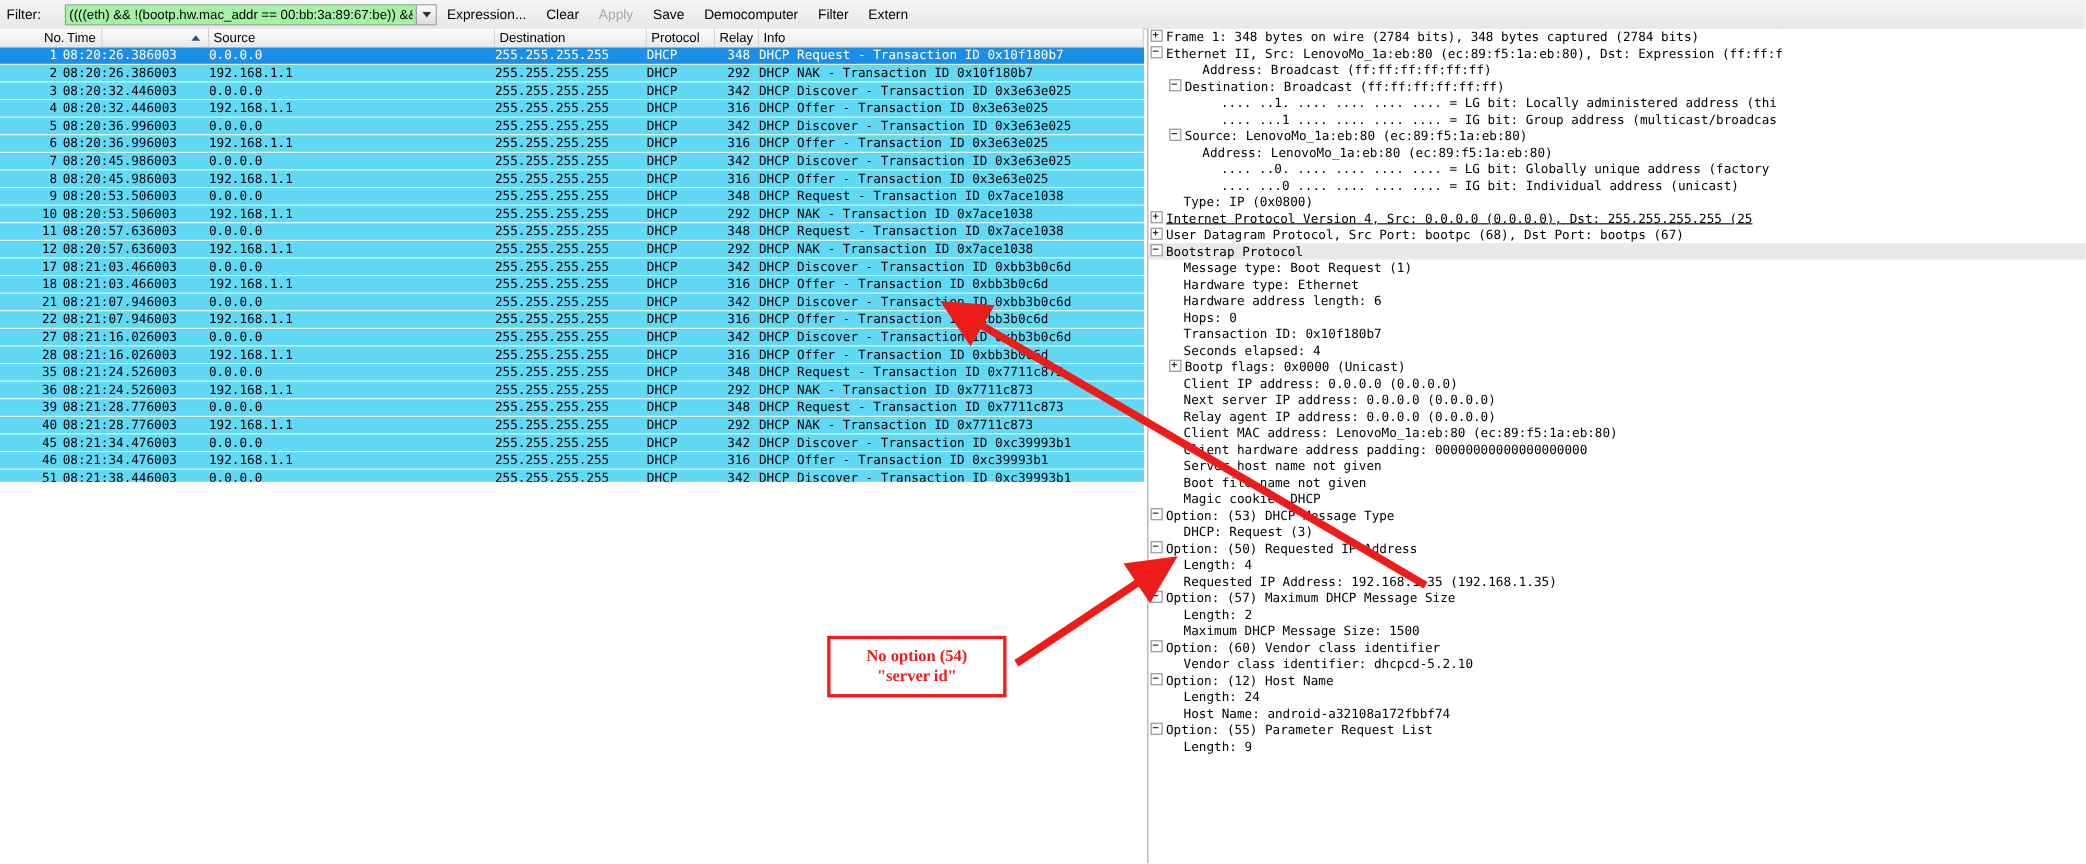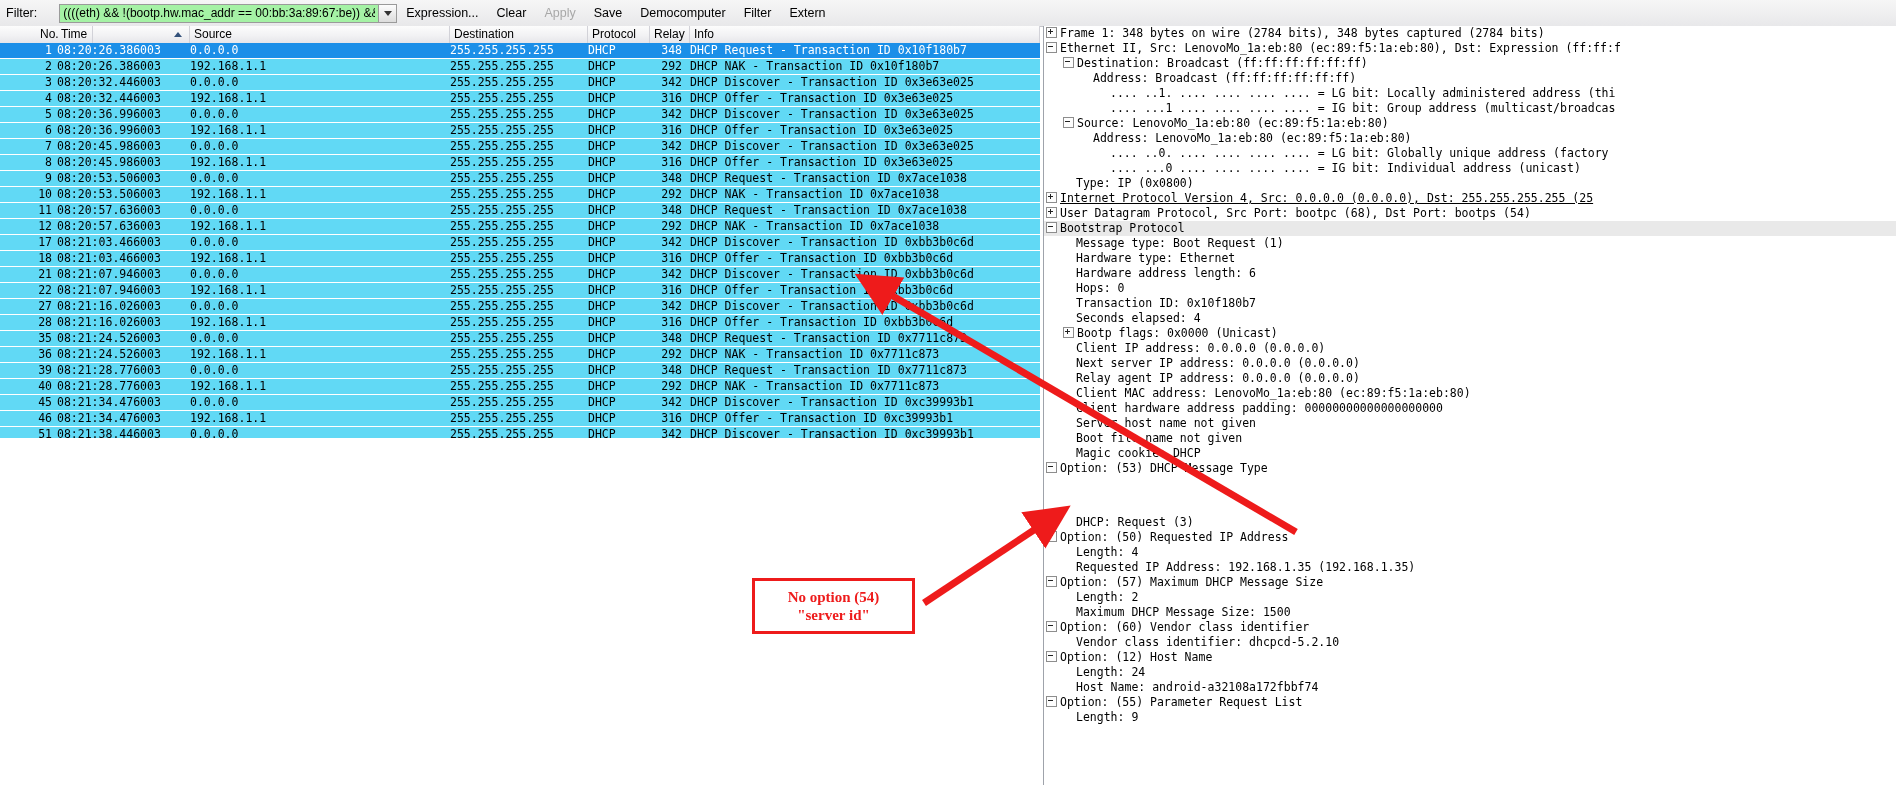--- a/index.html
+++ b/index.html
@@ -447,49 +447,49 @@
         <div class="cell c-dst">255.255.255.255</div>
         <div class="cell c-pro">DHCP</div>
         <div class="cell c-len">342</div>
         <div class="cell c-info">DHCP Discover - Transaction ID 0xc39993b1</div>
       </div>
     </div>
 
   <div id="detail-pane">
       <div class="drow" style="padding-left: 2px;"><span class="twisty plus"></span><span class="dtext">Frame 1: 348 bytes on wire (2784 bits), 348 bytes captured (2784 bits)</span></div>
       <div class="drow" style="padding-left: 2px;"><span class="twisty"></span><span class="dtext">Ethernet II, Src: LenovoMo_1a:eb:80 (ec:89:f5:1a:eb:80), Dst: Expression (ff:ff:f</span></div>
+      <div class="drow" style="padding-left: 36px;"><span style="display: inline-block; width: 13px;"></span><span class="dtext">Address: Broadcast (ff:ff:ff:ff:ff:ff)</span></div>
       <div class="drow" style="padding-left: 19px;"><span class="twisty"></span><span class="dtext">Destination: Broadcast (ff:ff:ff:ff:ff:ff)</span></div>
-      <div class="drow" style="padding-left: 36px;"><span style="display: inline-block; width: 13px;"></span><span class="dtext">Address: Broadcast (ff:ff:ff:ff:ff:ff)</span></div>
       <div class="drow" style="padding-left: 53px;"><span style="display: inline-block; width: 13px;"></span><span class="dtext">.... ..1. .... .... .... .... = LG bit: Locally administered address (thi</span></div>
       <div class="drow" style="padding-left: 53px;"><span style="display: inline-block; width: 13px;"></span><span class="dtext">.... ...1 .... .... .... .... = IG bit: Group address (multicast/broadcas</span></div>
       <div class="drow" style="padding-left: 19px;"><span class="twisty"></span><span class="dtext">Source: LenovoMo_1a:eb:80 (ec:89:f5:1a:eb:80)</span></div>
       <div class="drow" style="padding-left: 36px;"><span style="display: inline-block; width: 13px;"></span><span class="dtext">Address: LenovoMo_1a:eb:80 (ec:89:f5:1a:eb:80)</span></div>
       <div class="drow" style="padding-left: 53px;"><span style="display: inline-block; width: 13px;"></span><span class="dtext">.... ..0. .... .... .... .... = LG bit: Globally unique address (factory</span></div>
       <div class="drow" style="padding-left: 53px;"><span style="display: inline-block; width: 13px;"></span><span class="dtext">.... ...0 .... .... .... .... = IG bit: Individual address (unicast)</span></div>
       <div class="drow" style="padding-left: 19px;"><span style="display: inline-block; width: 13px;"></span><span class="dtext">Type: IP (0x0800)</span></div>
       <div class="drow" style="padding-left: 2px; text-decoration: underline;"><span class="twisty plus"></span><span class="dtext">Internet Protocol Version 4, Src: 0.0.0.0 (0.0.0.0), Dst: 255.255.255.255 (25</span></div>
-      <div class="drow" style="padding-left: 2px;"><span class="twisty plus"></span><span class="dtext">User Datagram Protocol, Src Port: bootpc (68), Dst Port: bootps (54)</span></div>
+      <div class="drow" style="padding-left: 2px;"><span class="twisty plus"></span><span class="dtext">User Datagram Protocol, Src Port: bootpc (68), Dst Port: bootps (67)</span></div>
       <div class="drow hl" style="padding-left: 2px;"><span class="twisty"></span><span class="dtext">Bootstrap Protocol</span></div>
       <div class="drow" style="padding-left: 19px;"><span style="display: inline-block; width: 13px;"></span><span class="dtext">Message type: Boot Request (1)</span></div>
       <div class="drow" style="padding-left: 19px;"><span style="display: inline-block; width: 13px;"></span><span class="dtext">Hardware type: Ethernet</span></div>
       <div class="drow" style="padding-left: 19px;"><span style="display: inline-block; width: 13px;"></span><span class="dtext">Hardware address length: 6</span></div>
       <div class="drow" style="padding-left: 19px;"><span style="display: inline-block; width: 13px;"></span><span class="dtext">Hops: 0</span></div>
       <div class="drow" style="padding-left: 19px;"><span style="display: inline-block; width: 13px;"></span><span class="dtext">Transaction ID: 0x10f180b7</span></div>
       <div class="drow" style="padding-left: 19px;"><span style="display: inline-block; width: 13px;"></span><span class="dtext">Seconds elapsed: 4</span></div>
       <div class="drow" style="padding-left: 19px;"><span class="twisty plus"></span><span class="dtext">Bootp flags: 0x0000 (Unicast)</span></div>
       <div class="drow" style="padding-left: 19px;"><span style="display: inline-block; width: 13px;"></span><span class="dtext">Client IP address: 0.0.0.0 (0.0.0.0)</span></div>
       <div class="drow" style="padding-left: 19px;"><span style="display: inline-block; width: 13px;"></span><span class="dtext">Next server IP address: 0.0.0.0 (0.0.0.0)</span></div>
       <div class="drow" style="padding-left: 19px;"><span style="display: inline-block; width: 13px;"></span><span class="dtext">Relay agent IP address: 0.0.0.0 (0.0.0.0)</span></div>
       <div class="drow" style="padding-left: 19px;"><span style="display: inline-block; width: 13px;"></span><span class="dtext">Client MAC address: LenovoMo_1a:eb:80 (ec:89:f5:1a:eb:80)</span></div>
       <div class="drow" style="padding-left: 19px;"><span style="display: inline-block; width: 13px;"></span><span class="dtext">Client hardware address padding: 00000000000000000000</span></div>
       <div class="drow" style="padding-left: 19px;"><span style="display: inline-block; width: 13px;"></span><span class="dtext">Server host name not given</span></div>
       <div class="drow" style="padding-left: 19px;"><span style="display: inline-block; width: 13px;"></span><span class="dtext">Boot file name not given</span></div>
       <div class="drow" style="padding-left: 19px;"><span style="display: inline-block; width: 13px;"></span><span class="dtext">Magic cookie: DHCP</span></div>
       <div class="drow" style="padding-left: 2px;"><span class="twisty"></span><span class="dtext">Option: (53) DHCP Message Type</span></div>
-      <div class="drow" style="padding-left: 19px; margin-top: 39px;"><span style="display: inline-block; width: 13px;"></span><span class="dtext">DHCP: Request (3)</span></div>
+      <div class="drow" style="padding-left: 19px;"><span style="display: inline-block; width: 13px;"></span><span class="dtext">DHCP: Request (3)</span></div>
       <div class="drow" style="padding-left: 2px;"><span class="twisty"></span><span class="dtext">Option: (50) Requested IP Address</span></div>
       <div class="drow" style="padding-left: 19px;"><span style="display: inline-block; width: 13px;"></span><span class="dtext">Length: 4</span></div>
       <div class="drow" style="padding-left: 19px;"><span style="display: inline-block; width: 13px;"></span><span class="dtext">Requested IP Address: 192.168.1.35 (192.168.1.35)</span></div>
       <div class="drow" style="padding-left: 2px;"><span class="twisty"></span><span class="dtext">Option: (57) Maximum DHCP Message Size</span></div>
       <div class="drow" style="padding-left: 19px;"><span style="display: inline-block; width: 13px;"></span><span class="dtext">Length: 2</span></div>
       <div class="drow" style="padding-left: 19px;"><span style="display: inline-block; width: 13px;"></span><span class="dtext">Maximum DHCP Message Size: 1500</span></div>
       <div class="drow" style="padding-left: 2px;"><span class="twisty"></span><span class="dtext">Option: (60) Vendor class identifier</span></div>
       <div class="drow" style="padding-left: 19px;"><span style="display: inline-block; width: 13px;"></span><span class="dtext">Vendor class identifier: dhcpcd-5.2.10</span></div>
       <div class="drow" style="padding-left: 2px;"><span class="twisty"></span><span class="dtext">Option: (12) Host Name</span></div>
       <div class="drow" style="padding-left: 19px;"><span style="display: inline-block; width: 13px;"></span><span class="dtext">Length: 24</span></div>

